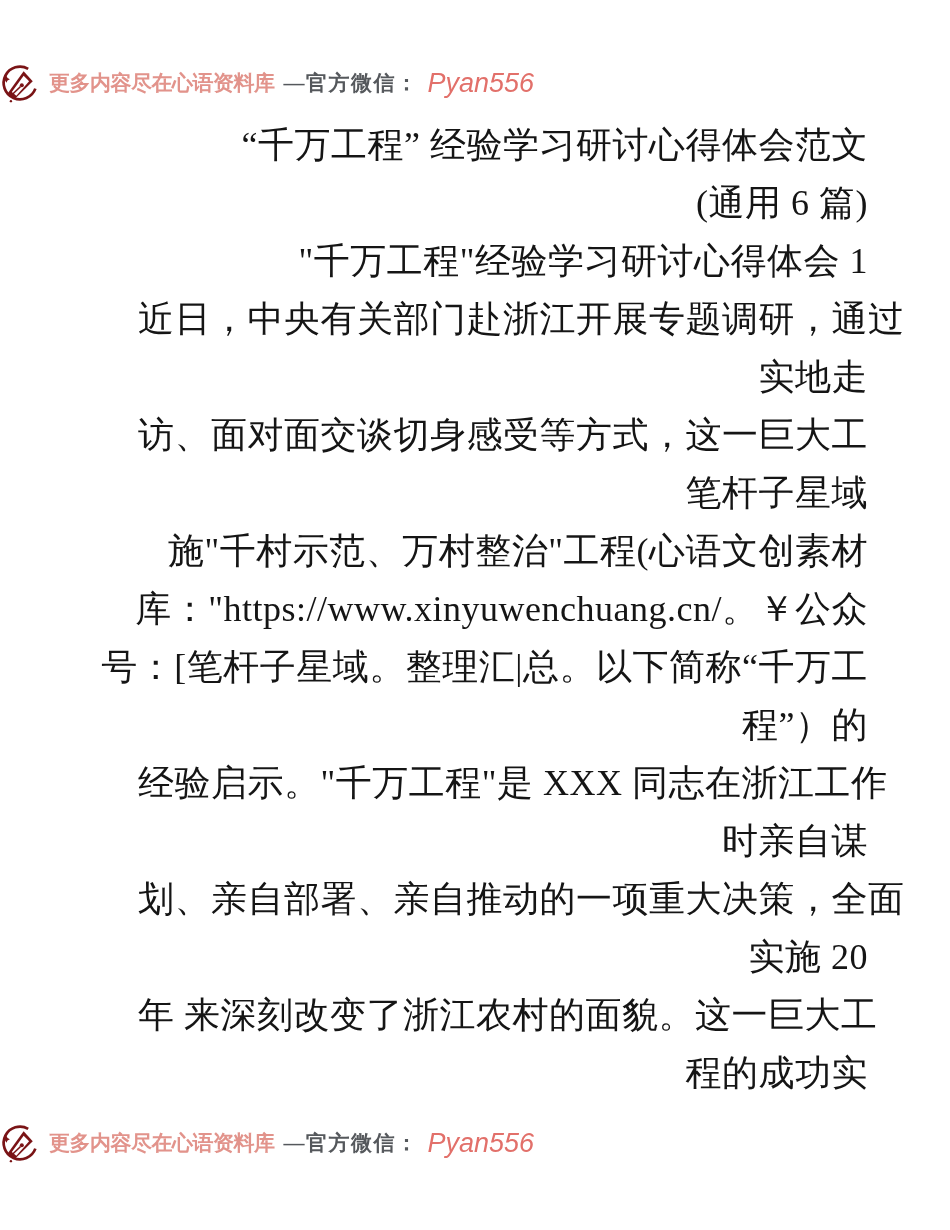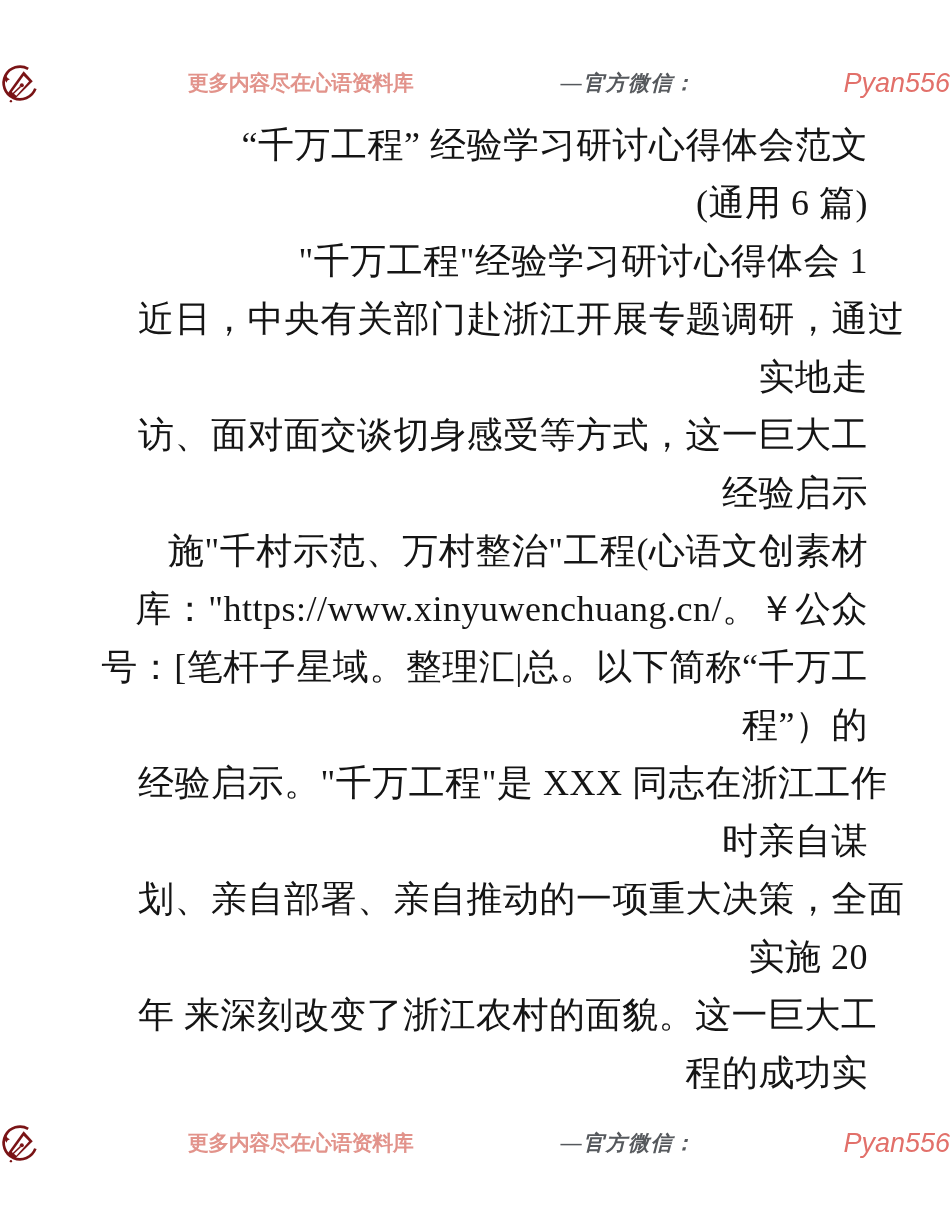--- a/index.html
+++ b/index.html
@@ -16,21 +16,21 @@
     font-family: "Liberation Serif", "DejaVu Serif", serif;
     color: #151515;
   }
   
   .watermark {
     position: absolute;
     left: 0;
     right: 0;
     display: flex;
     align-items: center;
-    justify-content: space-between;
+    justify-content: flex-start;
     gap: 9px;
     height: 50px;
   }
   .watermark.header { top: 58px; }
   .watermark.footer { top: 1118px; }
   .logo-wrap {
     display: inline-flex;
     align-items: center;
     justify-content: center;
     width: 40px;
@@ -42,21 +42,20 @@
     color: var(--wm-main, #e2938b);
     letter-spacing: -0.5px;
     white-space: nowrap;
   }
   .wm-sub {
     font-size: 21px;
     font-weight: 600;
     color: var(--wm-sub, #55585c);
     letter-spacing: 1.5px;
     white-space: nowrap;
-    font-style: italic;
   }
   .wm-id {
     font-size: 27px;
     font-weight: 400;
     color: var(--wm-id, #e2706a);
     font-family: "Liberation Sans", "DejaVu Sans", sans-serif;
     white-space: nowrap;
     font-style: italic;
   }
   
@@ -98,21 +97,21 @@
     <span class="wm-id">Pyan556</span>
   </div>
 
   <div class="content">
       <div class="text-line indent">“千万工程” 经验学习研讨心得体会范文</div>
       <div class="text-line indent">(通用 6 篇)</div>
       <div class="text-line indent">"千万工程"经验学习研讨心得体会 1</div>
       <div class="text-line indent">近日，中央有关部门赴浙江开展专题调研，通过</div>
       <div class="text-line">实地走</div>
       <div class="text-line indent">访、面对面交谈切身感受等方式，这一巨大工</div>
-      <div class="text-line">经验启示</div>
+      <div class="text-line">笔杆子星域</div>
       <div class="text-line indent">施"千村示范、万村整治"工程(心语文创素材</div>
       <div class="text-line">库："https://www.xinyuwenchuang.cn/。￥公众</div>
       <div class="text-line">号：[笔杆子星域。整理汇|总。以下简称“千万工</div>
       <div class="text-line">程”）的</div>
       <div class="text-line indent">经验启示。"千万工程"是 XXX 同志在浙江工作</div>
       <div class="text-line">时亲自谋</div>
       <div class="text-line indent">划、亲自部署、亲自推动的一项重大决策，全面</div>
       <div class="text-line">实施 20</div>
       <div class="text-line indent">年 来深刻改变了浙江农村的面貌。这一巨大工</div>
       <div class="text-line">程的成功实</div>

